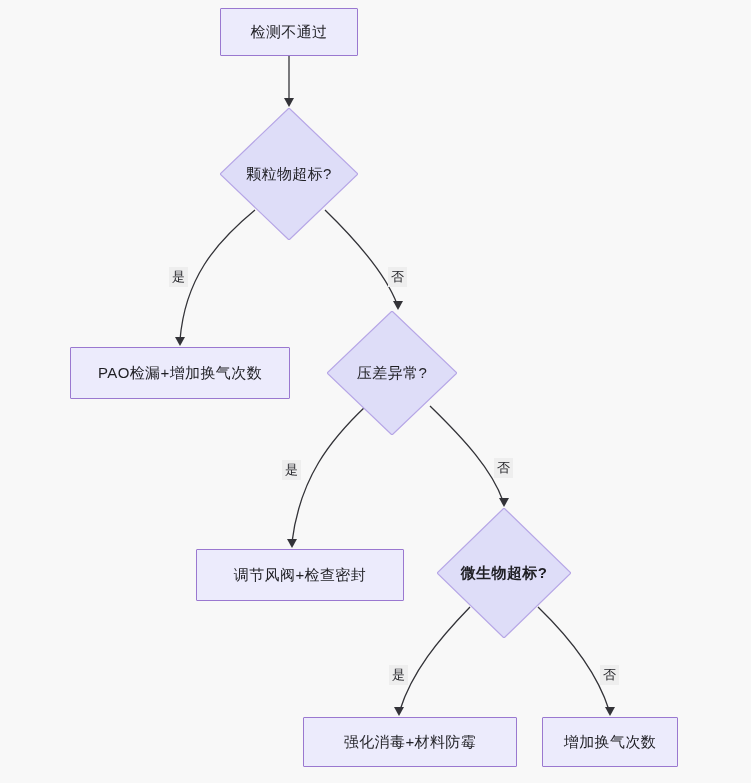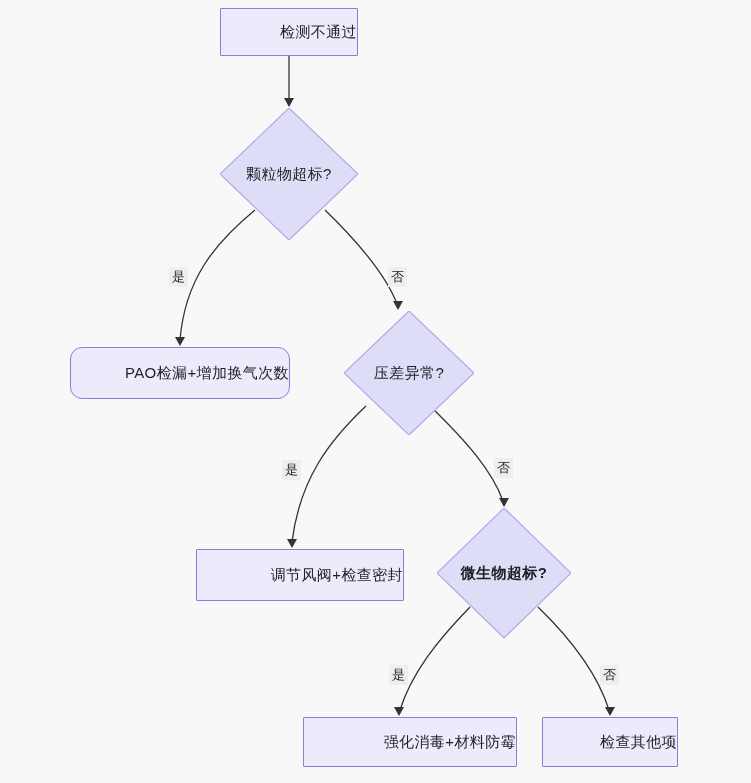--- a/index.html
+++ b/index.html
@@ -43,21 +43,20 @@
     color: #1f1f24;
     font-size: 15px;
     line-height: 1.25;
     letter-spacing: 0.4px;
     white-space: nowrap;
   }
   .node.process {
     background: #ecebfc;
     border: 1.3px solid #9a78d0;
     border-radius: 1px;
-    justify-content: flex-end;
   }
   .node.decision {
     background: transparent;
     border: none;
   }
   .node.decision .diamond-shape {
     position: absolute;
     left: 0; top: 0;
     width: 100%;
     height: 100%;
@@ -106,43 +105,43 @@
   <div id="node-layer">
       <div class="node process" style="left: 220px; top: 8px; width: 138px; height: 48px;">
         <span class="node-label">检测不通过</span>
       </div>
       <div class="node decision" style="left: 220px; top: 108px; width: 138px; height: 132px; justify-content: center;">
         <svg class="diamond-shape" viewBox="0 0 138 132" preserveAspectRatio="none">
           <polygon points="69,0 138,66 69,132 0,66"></polygon>
         </svg>
         <span class="node-label">颗粒物超标?</span>
       </div>
-      <div class="node process" style="left: 70px; top: 347px; width: 220px; height: 52px; border-radius: 12px;">
+      <div class="node process" style="left: 70px; top: 347px; width: 220px; height: 52px;">
         <span class="node-label">PAO检漏+增加换气次数</span>
       </div>
-      <div class="node decision" style="left: 344px; top: 311px; width: 130px; height: 124px;">
+      <div class="node decision" style="left: 327px; top: 311px; width: 130px; height: 124px;">
         <svg class="diamond-shape" viewBox="0 0 130 124" preserveAspectRatio="none">
           <polygon points="65,0 130,62 65,124 0,62"></polygon>
         </svg>
         <span class="node-label">压差异常?</span>
       </div>
       <div class="node process" style="left: 196px; top: 549px; width: 208px; height: 52px;">
         <span class="node-label">调节风阀+检查密封</span>
       </div>
       <div class="node decision" style="left: 437px; top: 508px; width: 134px; height: 130px; font-weight: bold;">
         <svg class="diamond-shape" viewBox="0 0 134 130" preserveAspectRatio="none">
           <polygon points="67,0 134,65 67,130 0,65"></polygon>
         </svg>
         <span class="node-label">微生物超标?</span>
       </div>
       <div class="node process" style="left: 303px; top: 717px; width: 214px; height: 50px;">
         <span class="node-label">强化消毒+材料防霉</span>
       </div>
       <div class="node process" style="left: 542px; top: 717px; width: 136px; height: 50px;">
-        <span class="node-label">检查其他项</span>
+        <span class="node-label">增加换气次数</span>
       </div>
     </div>
   <div id="edge-label-layer">
       <div class="edge-label" style="left: 169px; top: 267px;">是</div>
       <div class="edge-label" style="left: 388px; top: 267px;">否</div>
       <div class="edge-label" style="left: 282px; top: 460px;">是</div>
       <div class="edge-label" style="left: 494px; top: 458px;">否</div>
       <div class="edge-label" style="left: 389px; top: 665px;">是</div>
       <div class="edge-label" style="left: 600px; top: 665px;">否</div>
     </div>

